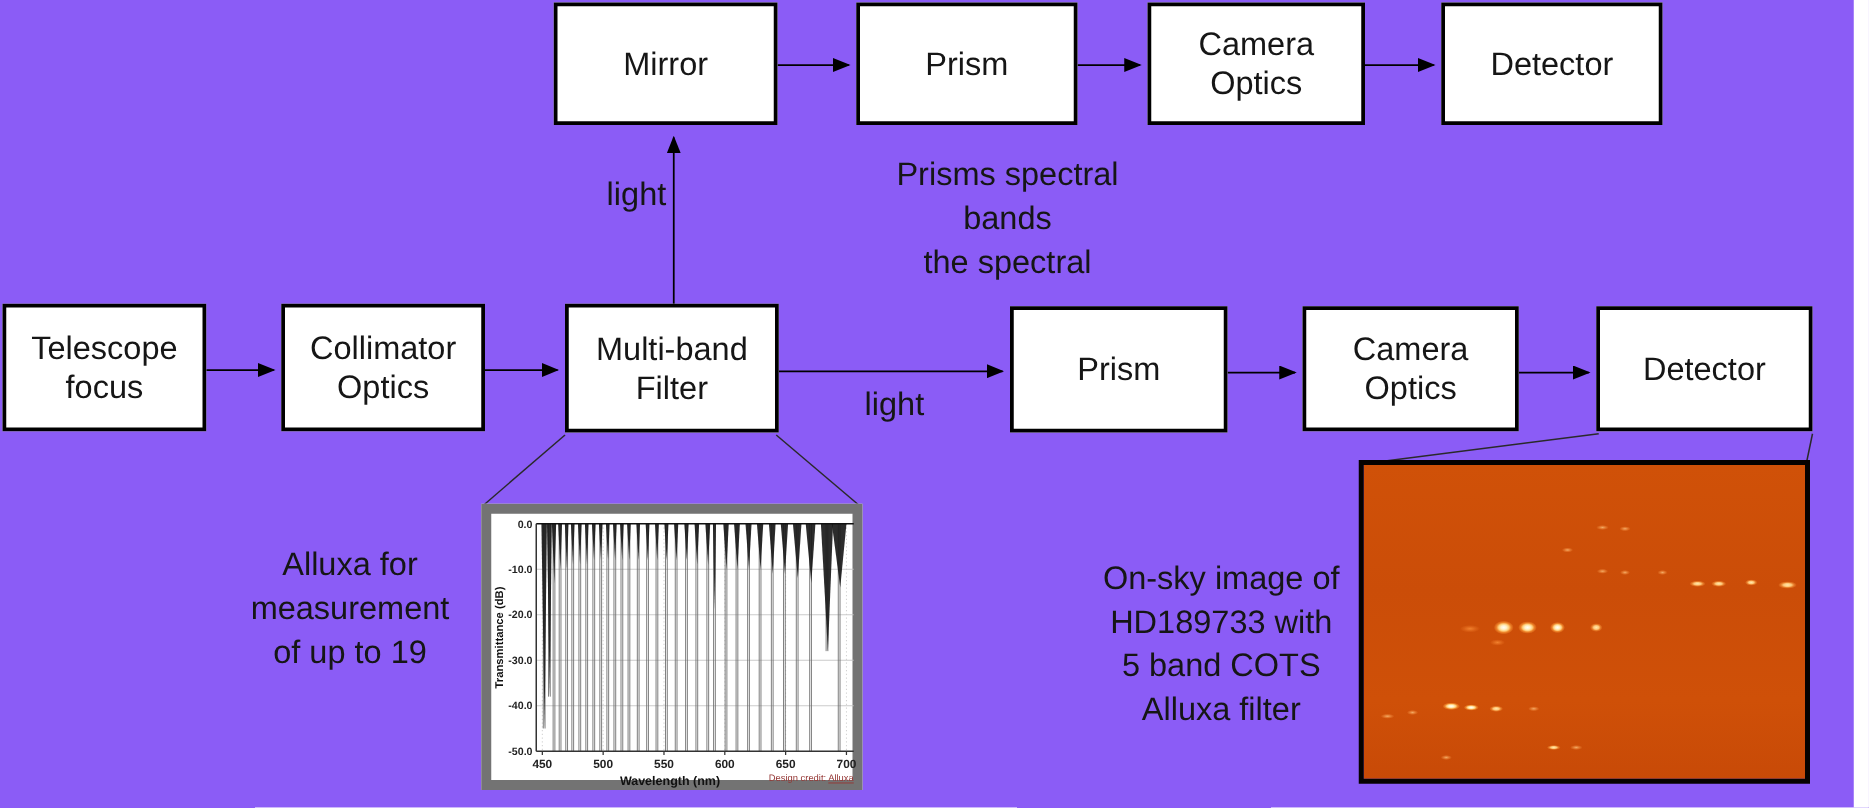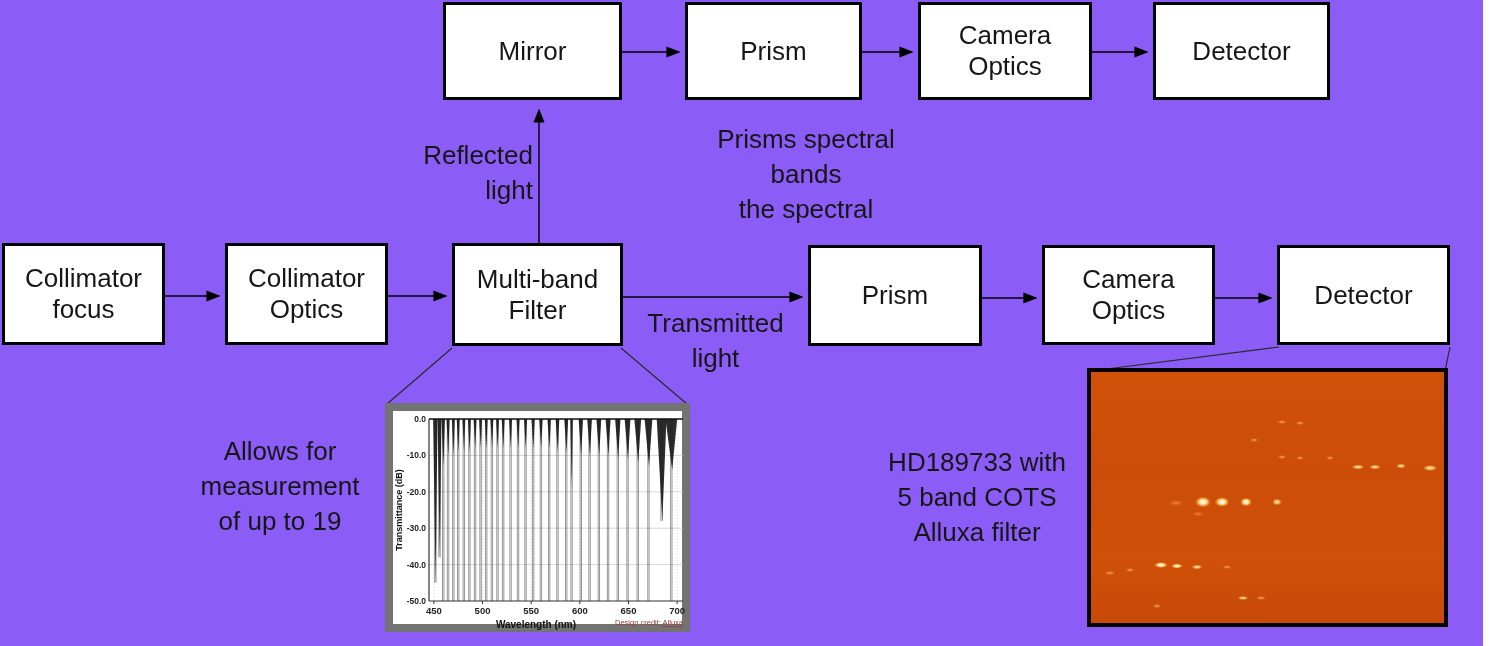--- a/index.html
+++ b/index.html
@@ -70,57 +70,56 @@
     <span>Prism</span>
     </div>
   <div class="node" style="left:918px;top:2px;width:174px;height:98px">
     <span style="max-width:110px">Camera Optics</span>
     </div>
   <div class="node" style="left:1153px;top:2px;width:177px;height:98px">
     <span>Detector</span>
     </div>
 
   <div class="node" style="left:2px;top:243px;width:163px;height:102px">
-    <span style="max-width:125px">Collimator focus</span>
+    <span style="max-width:125px">Telescope focus</span>
     </div>
   <div class="node" style="left:225px;top:243px;width:163px;height:102px">
     <span style="max-width:140px">Collimator Optics</span>
     </div>
   <div class="node" style="left:452px;top:243px;width:171px;height:103px">
     <span style="max-width:135px">Multi-band Filter</span>
     </div>
   <div class="node" style="left:808px;top:245px;width:174px;height:101px">
     <span>Prism</span>
     </div>
   <div class="node" style="left:1042px;top:245px;width:173px;height:100px">
     <span style="max-width:110px">Camera Optics</span>
     </div>
   <div class="node" style="left:1277px;top:245px;width:173px;height:100px">
     <span>Detector</span>
     </div>
 
   <div class="note right" style="left:400px;top:138px;width:133px">
-    <div>Reflected</div>
     <div>light</div>
   </div>
   <div class="note center" style="left:638px;top:306px;width:155px">
-    <div>Transmitted</div>
     <div>light</div>
   </div>
   <div class="note center" style="left:706px;top:122px;width:200px">
     <div>Prisms spectral</div>
     <div>bands</div>
     <div>the spectral</div>
   </div>
   <div class="note center" style="left:180px;top:434px;width:200px">
-    <div>Allows for</div>
+    <div>Alluxa for</div>
     <div>measurement</div>
     <div>of up to 19</div>
   </div>
   <div class="note center" style="left:870px;top:445px;width:214px">
+    <div>On-sky image of</div>
     <div>HD189733 with</div>
     <div>5 band COTS</div>
     <div>Alluxa filter</div>
   </div>
 
   <div id="chart-frame">
     <svg id="chart-svg" width="297" height="221" viewBox="0 0 297 221">
         <line x1="36" y1="44.4" x2="290" y2="44.4" stroke="#c4c4c4" stroke-width="0.7"></line>
         <line x1="36" y1="80.8" x2="290" y2="80.8" stroke="#c4c4c4" stroke-width="0.7"></line>
         <line x1="36" y1="117.2" x2="290" y2="117.2" stroke="#c4c4c4" stroke-width="0.7"></line>

